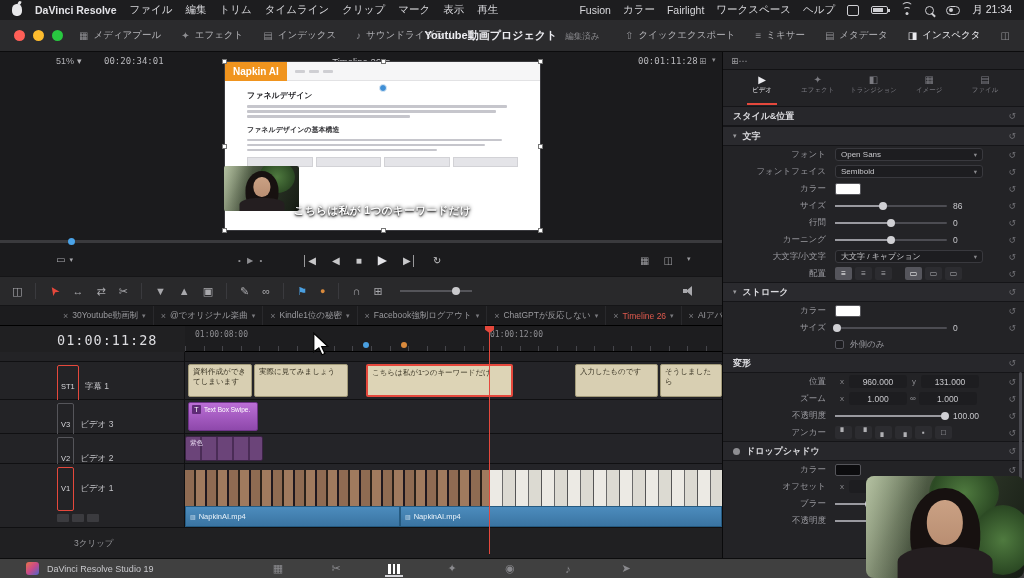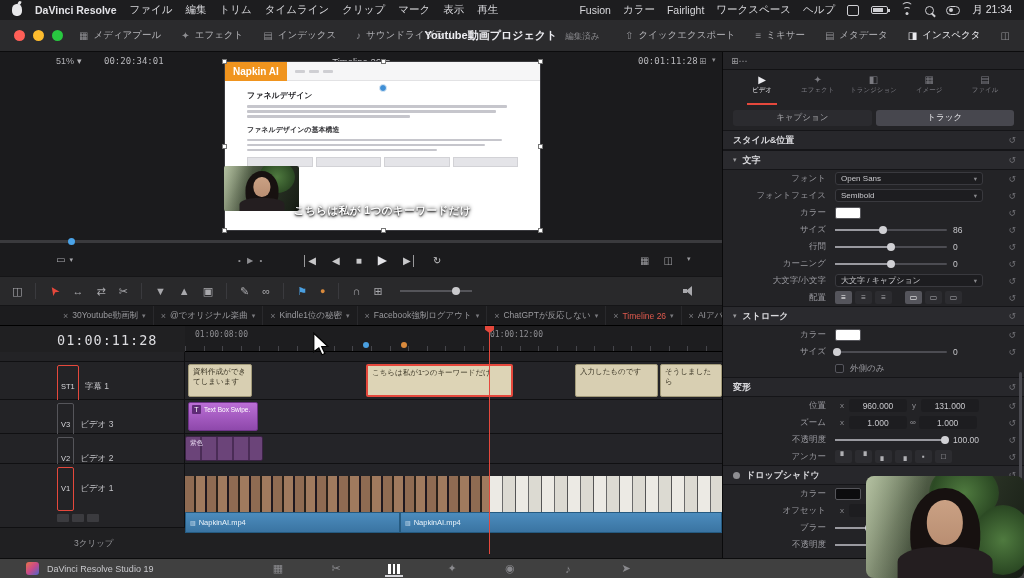--- a/index.html
+++ b/index.html
@@ -111,21 +111,21 @@
 .mini{width:12px;height:8px;background:#3b3b3f;border-radius:1px}
 .tcarea{position:absolute;left:185px;top:0;right:0;height:100%;background:#242428}
 .clip{position:absolute;border-radius:2px;overflow:hidden}
 .sub{top:2px;height:33px;background:#d8cfb2;border:1px solid #a29a79;color:#3a3525;font-size:7.5px;line-height:1.3;padding:2px 4px}
 .sub.selected{border:2px solid #e5483c;background:#ddd4b6}
 .v3clip{top:2px;height:29px;background:linear-gradient(#bb6fd6,#8e48ab);border:1px solid #6e3388}
 .v3top{display:flex;align-items:center;gap:3px;padding:2px 3px}
 .ticon{width:9px;height:9px;background:#5f2b77;color:#fff;font-size:7px;display:flex;align-items:center;justify-content:center;border-radius:1px;flex:none}
 .v3label{color:#fff;font-size:6.5px;white-space:nowrap;overflow:hidden}
 .v2clip{top:2px;height:25px;background:repeating-linear-gradient(90deg,#6b4479 0 14px,#4a2c56 14px 16px);border:1px solid #3a2244;color:#e4d4ee;font-size:6.5px;padding:2px 4px}
-.v1wrap{position:absolute;left:0;right:0;top:12px;height:58px}
+.v1wrap{position:absolute;left:0;right:0;top:6px;height:58px}
 .thumbs{height:36px;display:flex}
 .thseg.faces{width:305px;background:repeating-linear-gradient(90deg,#8f6b52 0 9px,#2a211a 9px 11px,#a07a5e 11px 20px,#20181f 20px 22px)}
 .thseg.slides{flex:1;background:repeating-linear-gradient(90deg,#eceae4 0 12px,#6a6a6a 12px 13px,#dcdad2 13px 25px,#555 25px 26px)}
 .v1bars{position:relative;height:21px;background:#2d5f86}
 .v1bar{position:absolute;top:0;height:100%;background:linear-gradient(#4c8cbd,#3a74a2);border:1px solid #255a80;display:flex;align-items:center;gap:3px;padding:0 4px;color:#eaf3fa;font-size:7.5px;white-space:nowrap;overflow:hidden}
 .cicon{font-size:6px;color:#cfe2f0}
 .tl-footer{position:absolute;left:74px;top:212px;font-size:8.5px;color:#98989c}
 .playhead{position:absolute;left:489px;top:0;width:1px;height:228px;background:#e5483c;z-index:6}
 .ph-head{position:absolute;left:-4px;top:0;width:9px;height:7px;background:#e5483c;clip-path:polygon(0 0,100% 0,100% 55%,50% 100%,0 55%)}
 
@@ -448,20 +448,21 @@
           <span class="badge red">ST1</span>
           <span class="tname">字幕 1</span>
         </div>
         <div class="r2">
             <span class="mini"></span>
             <span class="mini"></span>
           </div>
       </div>
       <div class="tcarea">
         <div class="clip sub" style="left:3px;width:64px"><span>資料作成ができてしまいます</span></div>
+        <div class="clip sub" style="left:69px;width:94px"><span>実際に見てみましょう</span></div>
         <div class="clip sub selected" style="left:181px;width:147px"><span>こちらは私が1つのキーワードだけ</span></div>
         <div class="clip sub" style="left:390px;width:83px"><span>入力したものです</span></div>
         <div class="clip sub" style="left:475px;width:62px"><span>そうしましたら</span></div>
       </div>
     </div>
 
     <div class="track v3t" style="height:34px">
       <div class="th">
         <div class="r1">
           <span class="badge">V3</span>
@@ -559,24 +560,20 @@
     </div>
     <div class="itab">
       <span class="tico">▦</span>
       <span class="tlab">イメージ</span>
     </div>
     <div class="itab">
       <span class="tico">▤</span>
       <span class="tlab">ファイル</span>
     </div>
   </div>
-  <div class="subtabs">
-    <div class="stab">キャプション</div>
-    <div class="stab active">トラック</div>
-  </div>
 
   <div class="isec">
     <span>スタイル&amp;位置</span>
     <span class="rst">↺</span>
   </div>
 
   <div class="isec" style="background:#2a2a2e">
     <span class="gch">▾</span>
     <span>文字</span>
     <span class="rst">↺</span>

